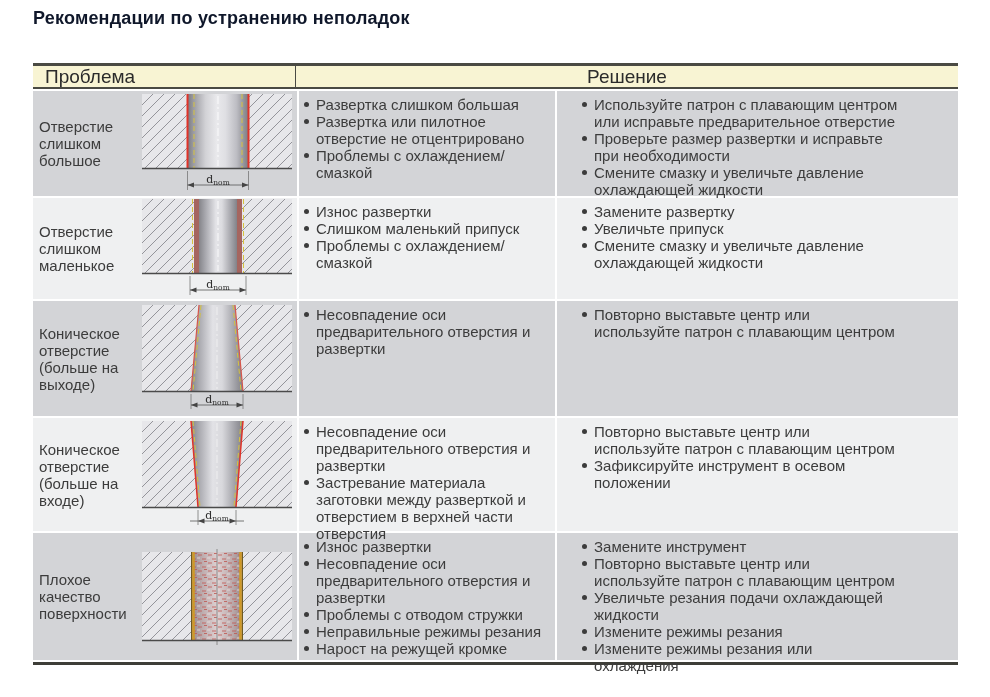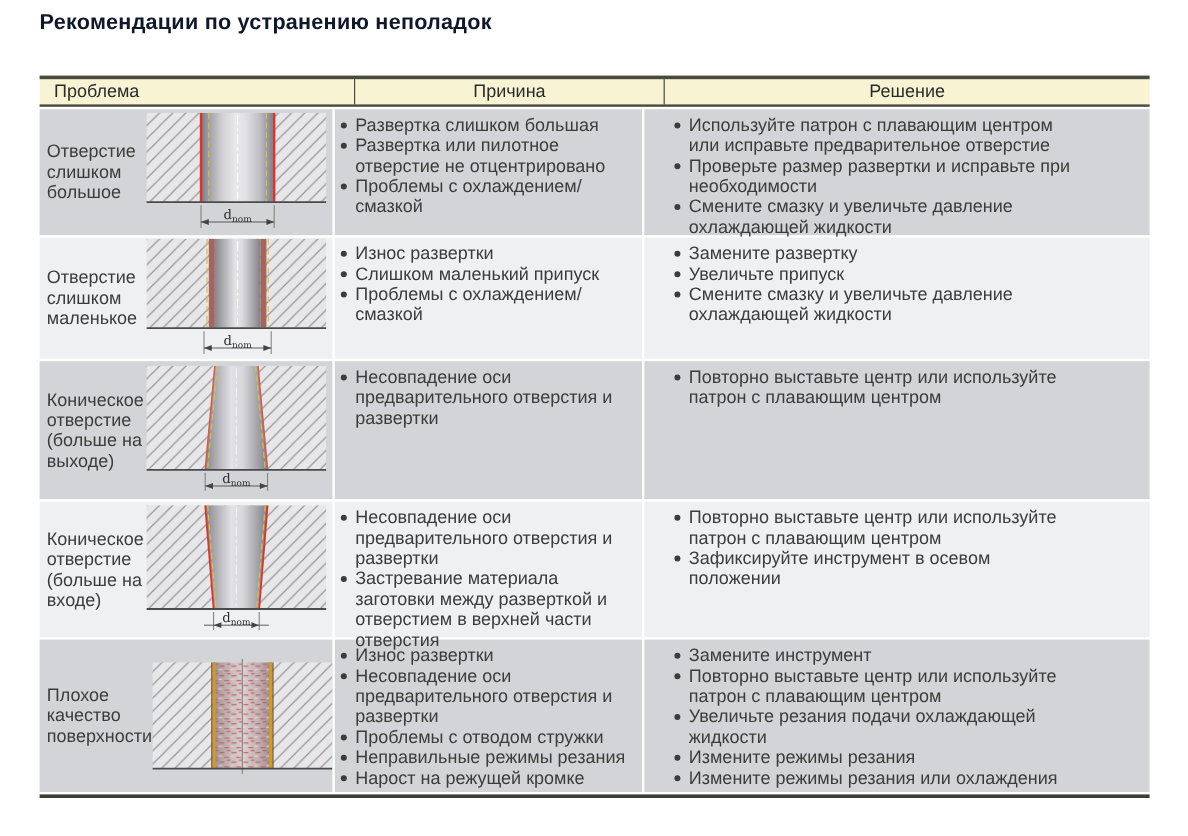--- a/index.html
+++ b/index.html
@@ -11,27 +11,27 @@
   .page-title{
     position:absolute;left:33px;top:8px;
     font-size:18px;font-weight:bold;color:#0f172a;letter-spacing:0.2px;
   }
   .trouble-table{position:absolute;left:33px;top:63px;width:925px;}
   .thead{
     display:flex;align-items:stretch;height:21px;
     background:#f8f4d3;
     border-top:3px solid #4a4a43;border-bottom:2px solid #4a4a43;
   }
-  .th{font-size:15px;color:#2b2b2b;line-height:21px;box-sizing:border-box;}
+  .th{font-size:19px;color:#2b2b2b;line-height:21px;box-sizing:border-box;}
   .th-problem{width:262px;padding-left:12px;text-align:left;}
   .th-cause{width:258px;text-align:center;border-left:1.5px solid #4a4a43;}
   .th-solution{flex:1;text-align:center;border-left:1.5px solid #4a4a43;}
   .row{display:flex;gap:2px;margin-top:2px;}
   .cell{box-sizing:border-box;background:var(--bg);}
-  .c-problem{width:244px;display:flex;align-items:center;}
+  .c-problem{width:264px;display:flex;align-items:center;}
   .p-label{
     width:92px;padding-left:6px;font-size:15px;line-height:17px;color:#3c3c3c;
   }
   .diagram{margin-left:auto;margin-right:5px;display:flex;align-items:center;}
   .c-cause{width:256px;padding:5px 10px 0 4px;}
   .c-solution{flex:1;padding:5px 60px 0 24px;}
   ul.bullets{margin:0;padding:0;list-style:none;}
   ul.bullets li{
     position:relative;padding-left:13px;
     font-size:15px;line-height:17px;color:#3c3c3c;
@@ -45,21 +45,20 @@
 </style>
 </head>
 <body>
 
 <div class="page-title">Рекомендации по устранению неполадок</div>
 
 <div class="trouble-table">
 
   <div class="thead">
     <div class="th th-problem">Проблема</div>
-    <div class="th th-cause">Причина</div>
     <div class="th th-solution">Решение</div>
   </div>
 
   <div class="row" style="--bg:#d3d4d7;height:105px;">
     <div class="cell c-problem">
       <div class="p-label">Отверстие слишком большое</div>
       <div class="diagram">
         <svg width="150" height="100" viewBox="0 0 150 100">
           <defs>
             <pattern id="hatch1" width="11" height="11" patternUnits="userSpaceOnUse">

